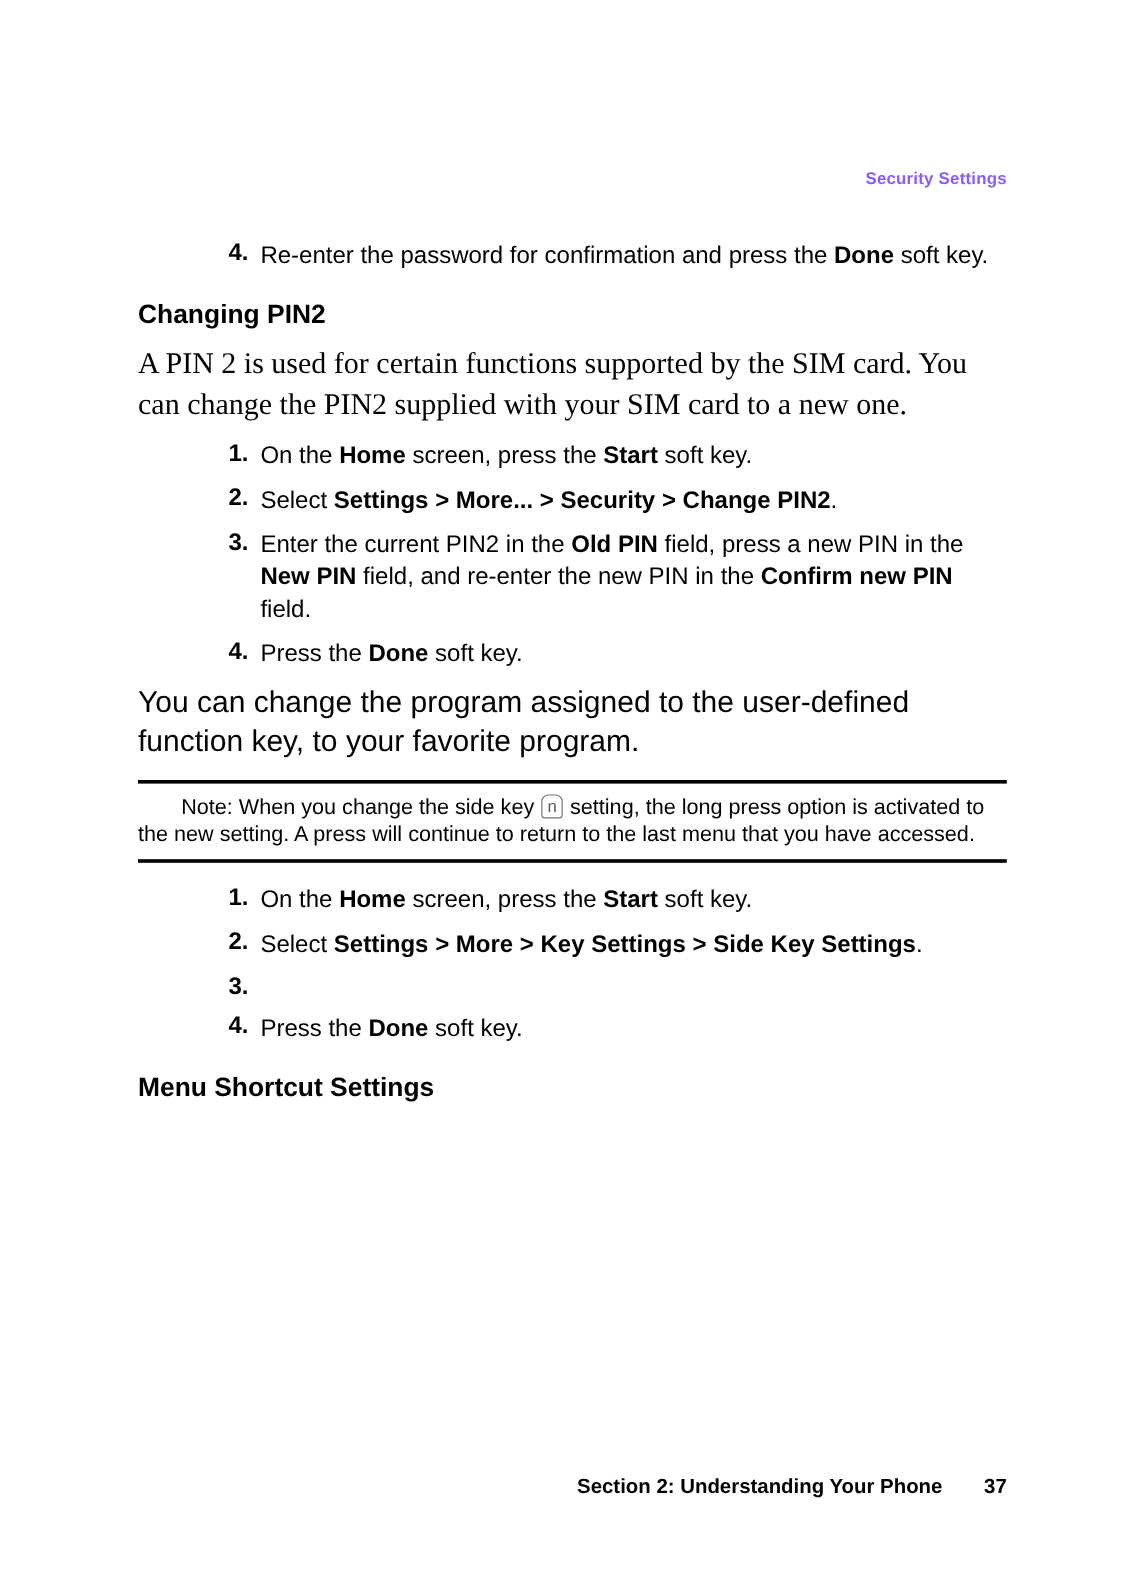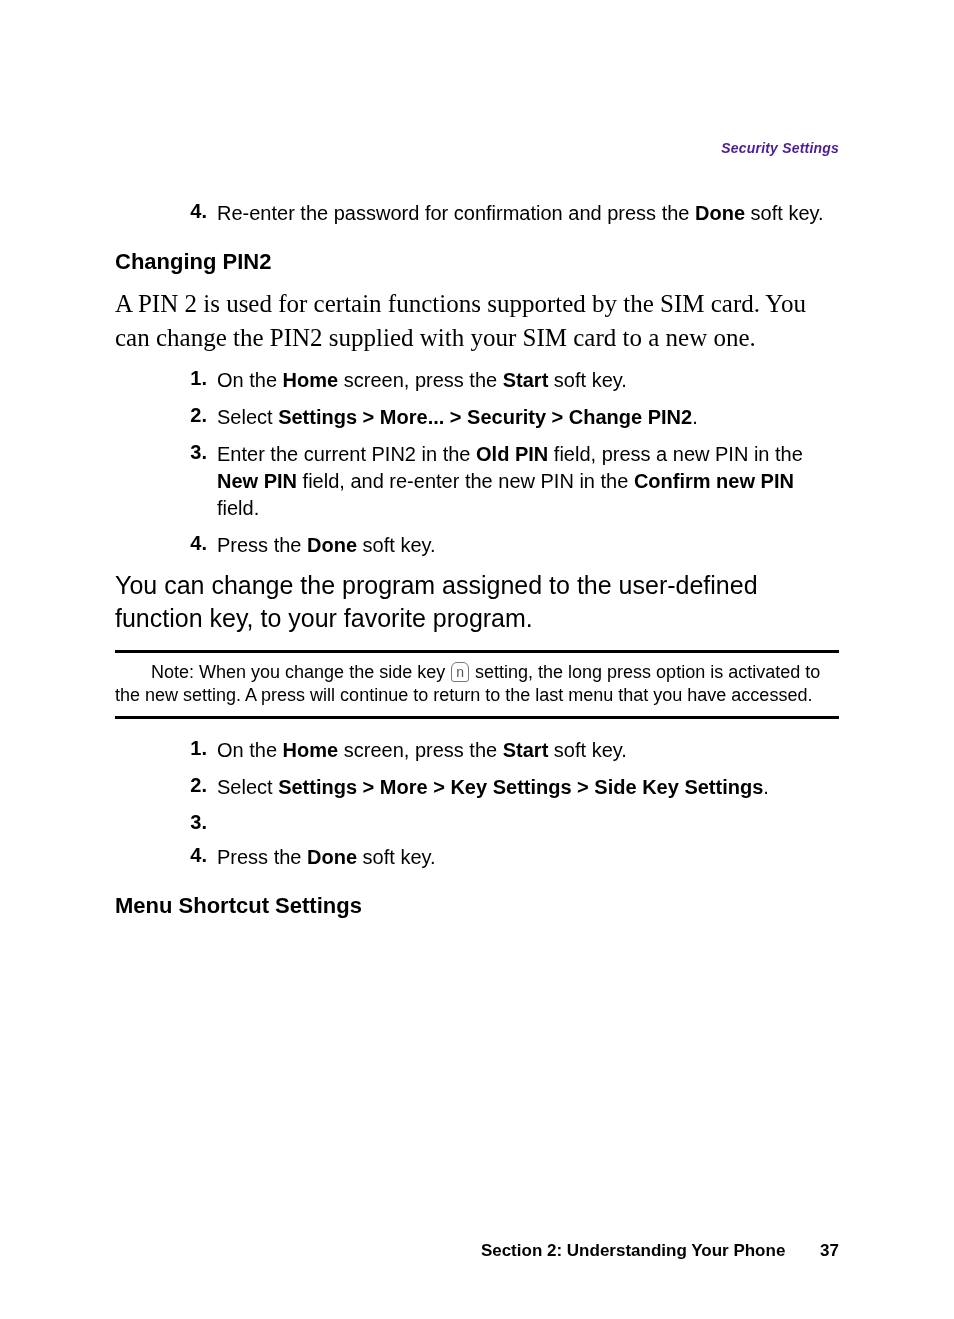--- a/index.html
+++ b/index.html
@@ -13,25 +13,24 @@
     width: 954px;
     min-height: 1319px;
     box-sizing: border-box;
     padding: 140px 115px 60px 115px;
     position: relative;
   }
   .header-label {
     position: absolute;
     top: 140px;
     right: 115px;
-    color: #4c1d95;
+    color: #8b5cf6;
     font-weight: bold;
     font-size: 14px;
     letter-spacing: 0.2px;
-    font-style: italic;
   }
   .content {
     margin-top: 60px;
   }
   .ol-item {
     display: flex;
     margin: 0 0 10px 0;
     padding-left: 60px;
   }
   .ol-num {
@@ -78,21 +77,21 @@
     border-radius: 6px 6px 3px 3px;
     padding: 0 4px;
     font-size: 14px;
     line-height: 18px;
     vertical-align: 1px;
     color: #555;
     margin: 0 1px;
   }
   .footer {
     position: absolute;
-    bottom: 58px;
+    bottom: 70px;
     right: 115px;
     font-weight: bold;
     font-size: 17px;
   }
   .footer .pg {
     display: inline-block;
     margin-left: 30px;
     font-weight: bold;
   }
 </style>

